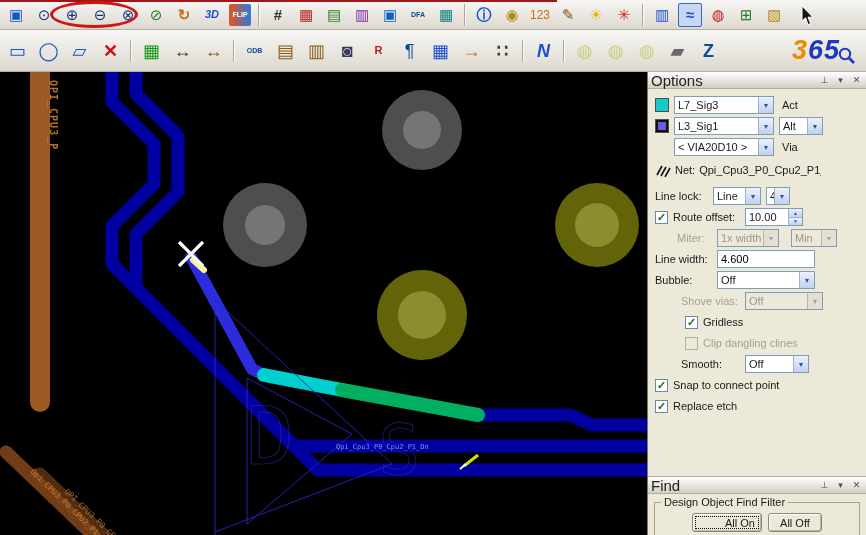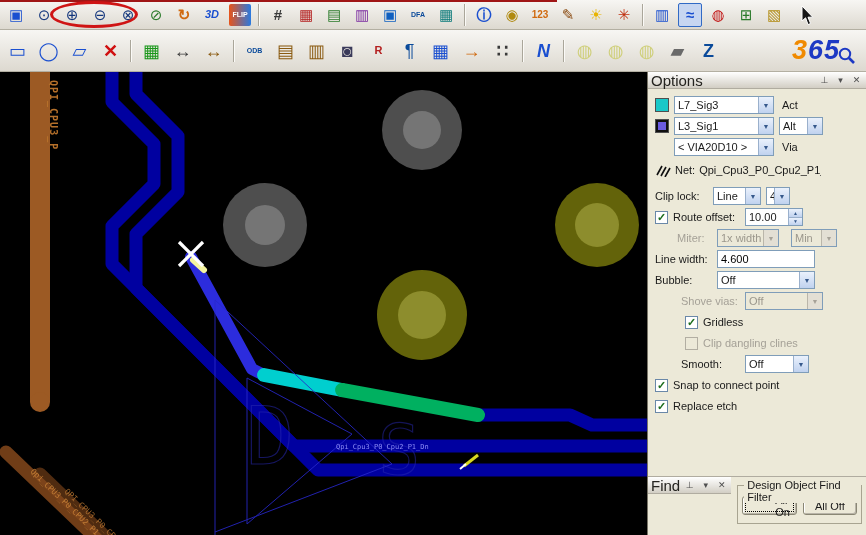--- a/index.html
+++ b/index.html
@@ -121,21 +121,21 @@
   .cb.disabled { background:#ece9d8; border-color:#b2aea2; cursor:default; }
 
   .sw1 { width:14px; height:14px; background:#19c8c8; border:1px solid #4f4f4f; margin-right:5px; flex:none; cursor:pointer; }
   .sw2 { width:14px; height:14px; background:#101010; border:1px solid #4f4f4f; margin-right:5px; flex:none;
          display:flex; align-items:center; justify-content:center; cursor:pointer; }
   .sw2 .inner { width:8px; height:8px; background:#6a5ae0; }
 
   .net-value { white-space:nowrap; overflow:hidden; max-width:122px; }
 
   
-  .find-panel { margin-top:auto; height:59px; overflow:hidden; display:flex; flex-direction:row;
+  .find-panel { margin-top:auto; height:59px; overflow:hidden; display:flex; flex-direction:column;
                 border-top:1px solid #b0aca0; }
   .find-body { padding:0 4px; }
   .groupbox { position:relative; border:1px solid #a8a491; margin:8px 2px 0; padding:10px 4px 8px; }
   .gb-legend { position:absolute; top:-7px; left:6px; background:#ece9d8; padding:0 3px; }
   .gb-buttons { display:flex; gap:6px; justify-content:center; }
   .btn {
     min-width:54px; height:19px; padding:0 6px;
     background:#ece9d8; border:1px solid #8a8775; border-radius:3px;
     box-shadow:inset 1px 1px 0 #ffffff, inset -1px -1px 0 #b8b4a8;
     display:flex; align-items:center; justify-content:center; cursor:pointer; font-size:11px;
@@ -224,21 +224,21 @@
 
         <span class="tbicon" data-name="info-icon" title="info-icon">
           <span class="glyph" data-name="toolbar-glyph" style="color:#1a4fd0;font-weight:bold">ⓘ</span>
         </span>
 
         <span class="tbicon" data-name="padstack-icon" title="padstack-icon">
           <span class="glyph" data-name="toolbar-glyph" style="color:#b08a10">◉</span>
         </span>
 
         <span class="tbicon" data-name="numbering-icon" title="numbering-icon">
-          <span class="glyph" data-name="toolbar-glyph" style="color:#d06a10;font-size:10px;font-weight:bold">123</span>
+          <span class="glyph" data-name="toolbar-glyph" style="color:#d06a10;font-size:12px;font-weight:normal">123</span>
         </span>
 
         <span class="tbicon" data-name="brush-icon" title="brush-icon">
           <span class="glyph" data-name="toolbar-glyph" style="color:#8a4a10">✎</span>
         </span>
 
         <span class="tbicon" data-name="brightness-icon" title="brightness-icon">
           <span class="glyph" data-name="toolbar-glyph" style="color:#e8b400">☀</span>
         </span>
 
@@ -499,21 +499,21 @@
 
         <div class="orow" style="margin:5px 0">
           <svg width="17" height="13" viewBox="0 0 17 13" style="margin-right:3px" data-name="net-icon">
             <path d="M2,11 L7,2 M6,12 L11,3 M10,13 L15,4" stroke="#111" stroke-width="1.6" fill="none"></path>
           </svg>
           <span class="lbl" style="margin-right:4px" data-name="net-label">Net:</span>
           <span class="lbl net-value" data-name="net-value">Qpi_Cpu3_P0_Cpu2_P1_Dn&lt;1</span>
         </div>
 
         <div class="orow" style="margin-top:8px">
-          <span class="lbl" style="width:58px" data-name="line-lock-label">Clip lock:</span>
+          <span class="lbl" style="width:58px" data-name="line-lock-label">Line lock:</span>
           <div class="combo" style="width:48px" data-name="line-lock-type-select">
             <span class="cval" data-name="line-lock-type-value">Line</span>
             <span class="carr" data-name="chevron-down-icon">▼</span>
           </div>
           <div class="combo" style="width:24px;margin-left:5px" data-name="line-lock-angle-select">
             <span class="cval" data-name="line-lock-angle-value">45</span>
             <span class="carr" data-name="chevron-down-icon">▼</span>
           </div>
         </div>
 

